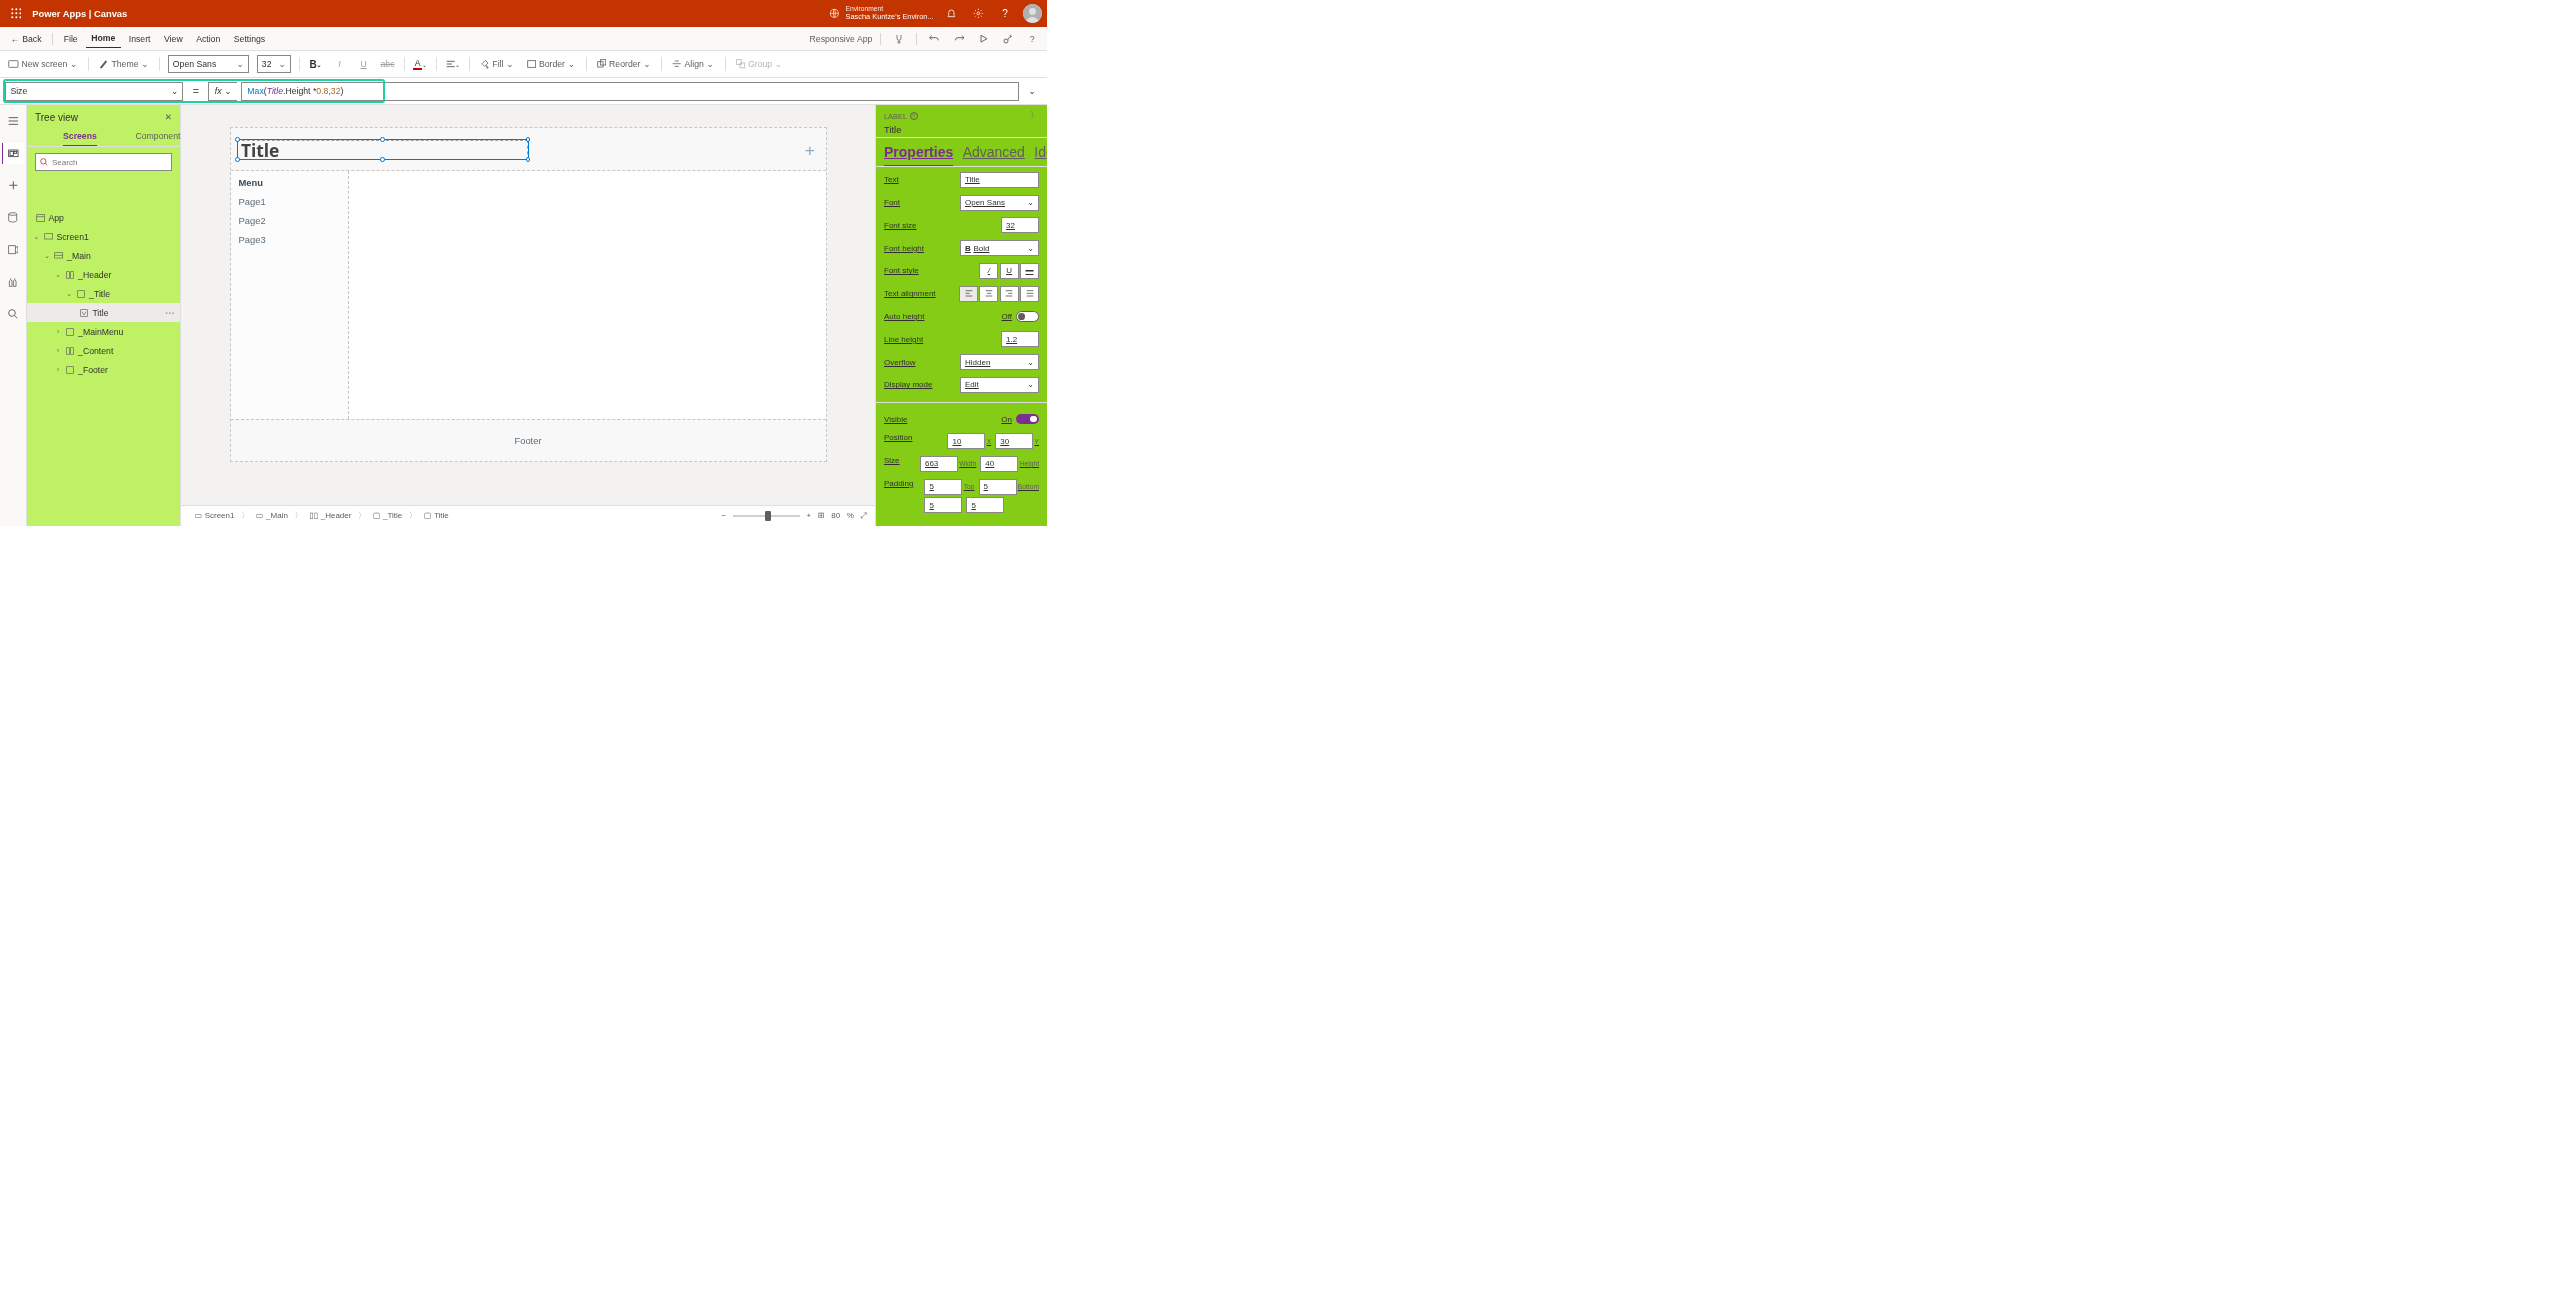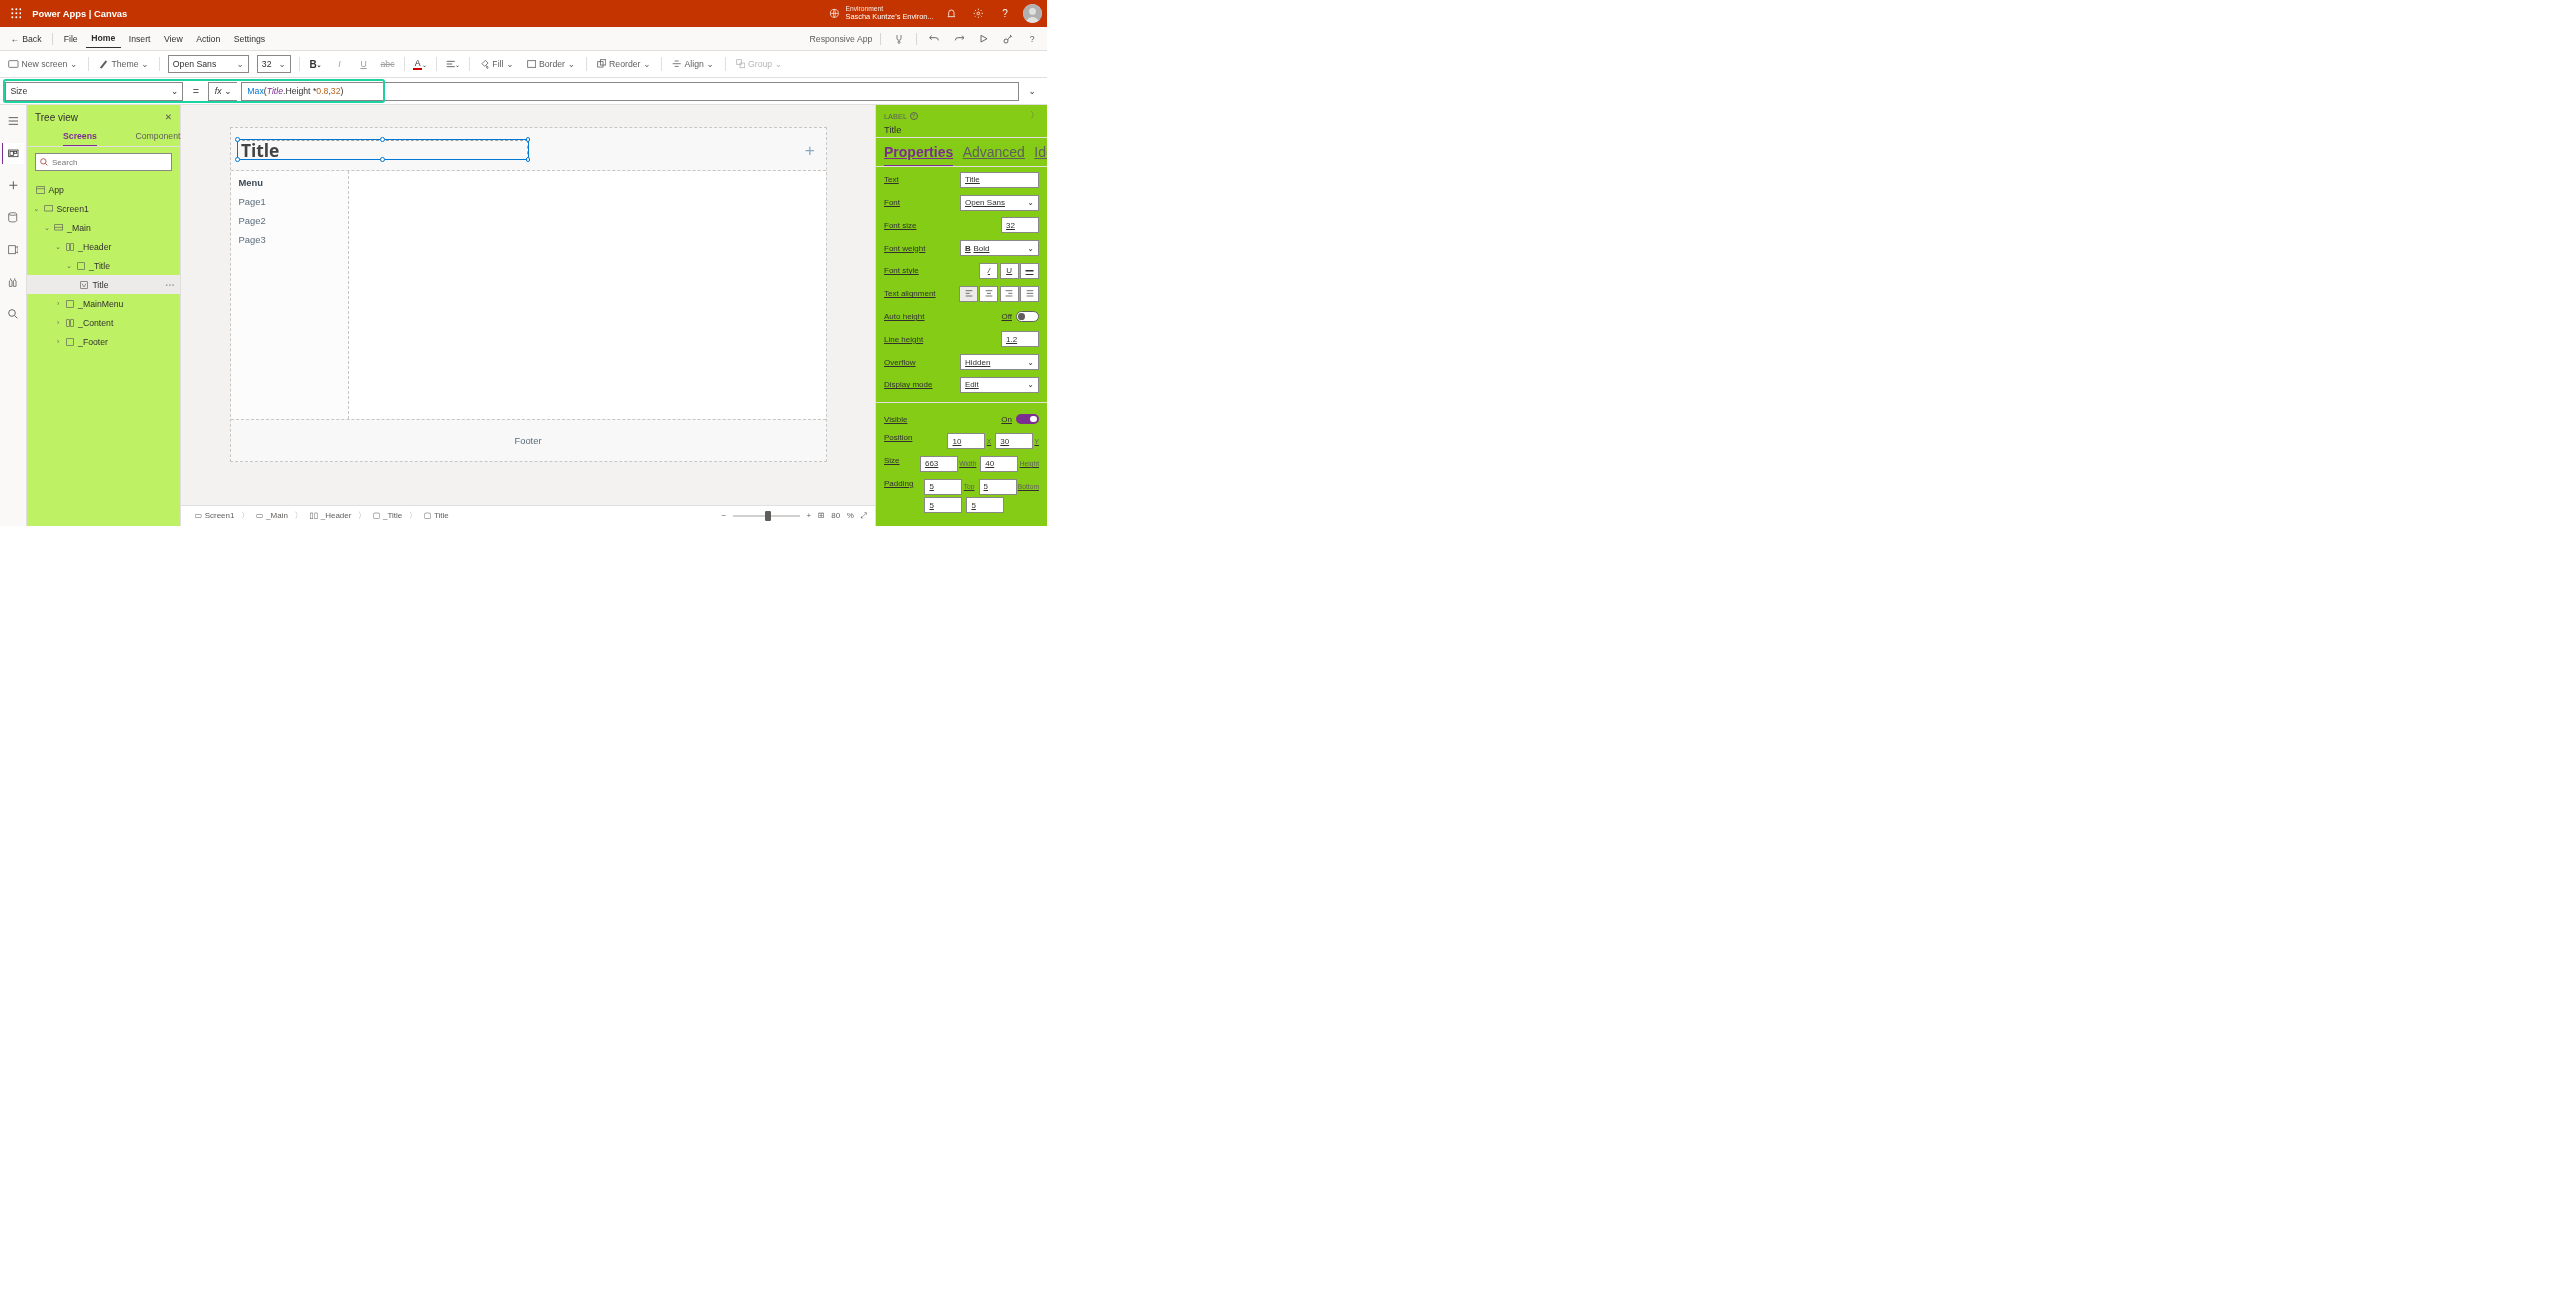--- a/index.html
+++ b/index.html
@@ -57,21 +57,21 @@
 
 .tree-panel { width: 154px; background: #bef264; border-right: 0.7px solid #e1dfdd; display: flex; flex-direction: column; }
 .tree-header { display: flex; align-items: center; justify-content: space-between; padding: 6.7px 8px 4px; }
 .tree-title { font-size: 10px; font-weight: 400; }
 .tree-tabs { display: flex; gap: 10.7px; padding: 0 8px; border-bottom: 0.7px solid #e1dfdd; }
 .tree-tab { padding: 4px 0; font-size: 8.7px; cursor: pointer; color: #605e5c; margin-left: 28px; }
 .tree-tab.active { color: #7c2d91; border-bottom: 1.3px solid #7c2d91; font-weight: 600; }
 .tree-search { margin: 6.7px 8px; }
 .tree-search-inner { border: 0.7px solid #8a8886; height: 17.4px; display: flex; align-items: center; padding: 0 4px; gap: 4px; background: #fff; }
 .tree-search-inner input { border: none; outline: none; flex: 1; font-size: 8px; }
-.tree-list { flex: 1; overflow: auto; padding: 2.7px 0; }
+.tree-list { flex: 1; overflow: auto; padding: 2.7px 0; margin-top: 28px; }
 .tree-item { display: flex; align-items: center; height: 19px; padding-left: 5.4px; cursor: pointer; gap: 2.7px; font-size: 8.7px; }
 .tree-item.selected { background: #edebe9; }
 .tree-caret { width: 8px; text-align: center; color: #605e5c; font-size: 6.7px; }
 .tree-icon { width: 10.7px; display: flex; align-items: center; justify-content: center; color: #605e5c; }
 .tree-more { margin-left: auto; padding-right: 5.4px; color: #605e5c; font-size: 9.4px; }
 
 
 .canvas-wrap { flex: 1; background: #f3f2f1; position: relative; display: flex; flex-direction: column; }
 .canvas-surface { flex: 1; display: flex; align-items: flex-start; justify-content: center; padding: 21.5px; }
 .phone { width: 597px; height: 335px; background: #f8f8f8; border: 0.7px dashed #c8c6c4; position: relative; }
@@ -587,21 +587,21 @@
         </div>
       <div class="prop-row">
           <span class="prop-label">Font</span>
           <div class="prop-input select">Open Sans</div>
         </div>
       <div class="prop-row">
           <span class="prop-label">Font size</span>
           <div class="prop-input tiny">32</div>
         </div>
       <div class="prop-row">
-          <span class="prop-label">Font weight</span>
+          <span class="prop-label">Font height</span>
           <div class="prop-input select">
             <b style="margin-right:2.7px;">B</b>
             <span>Bold</span>
           </div>
         </div>
       <div class="prop-row">
           <span class="prop-label">Font style</span>
         <div class="btn-group">
           <div class="bg-btn" style="font-style:italic;">/</div>
           <div class="bg-btn" style="text-decoration:underline;">U</div>

